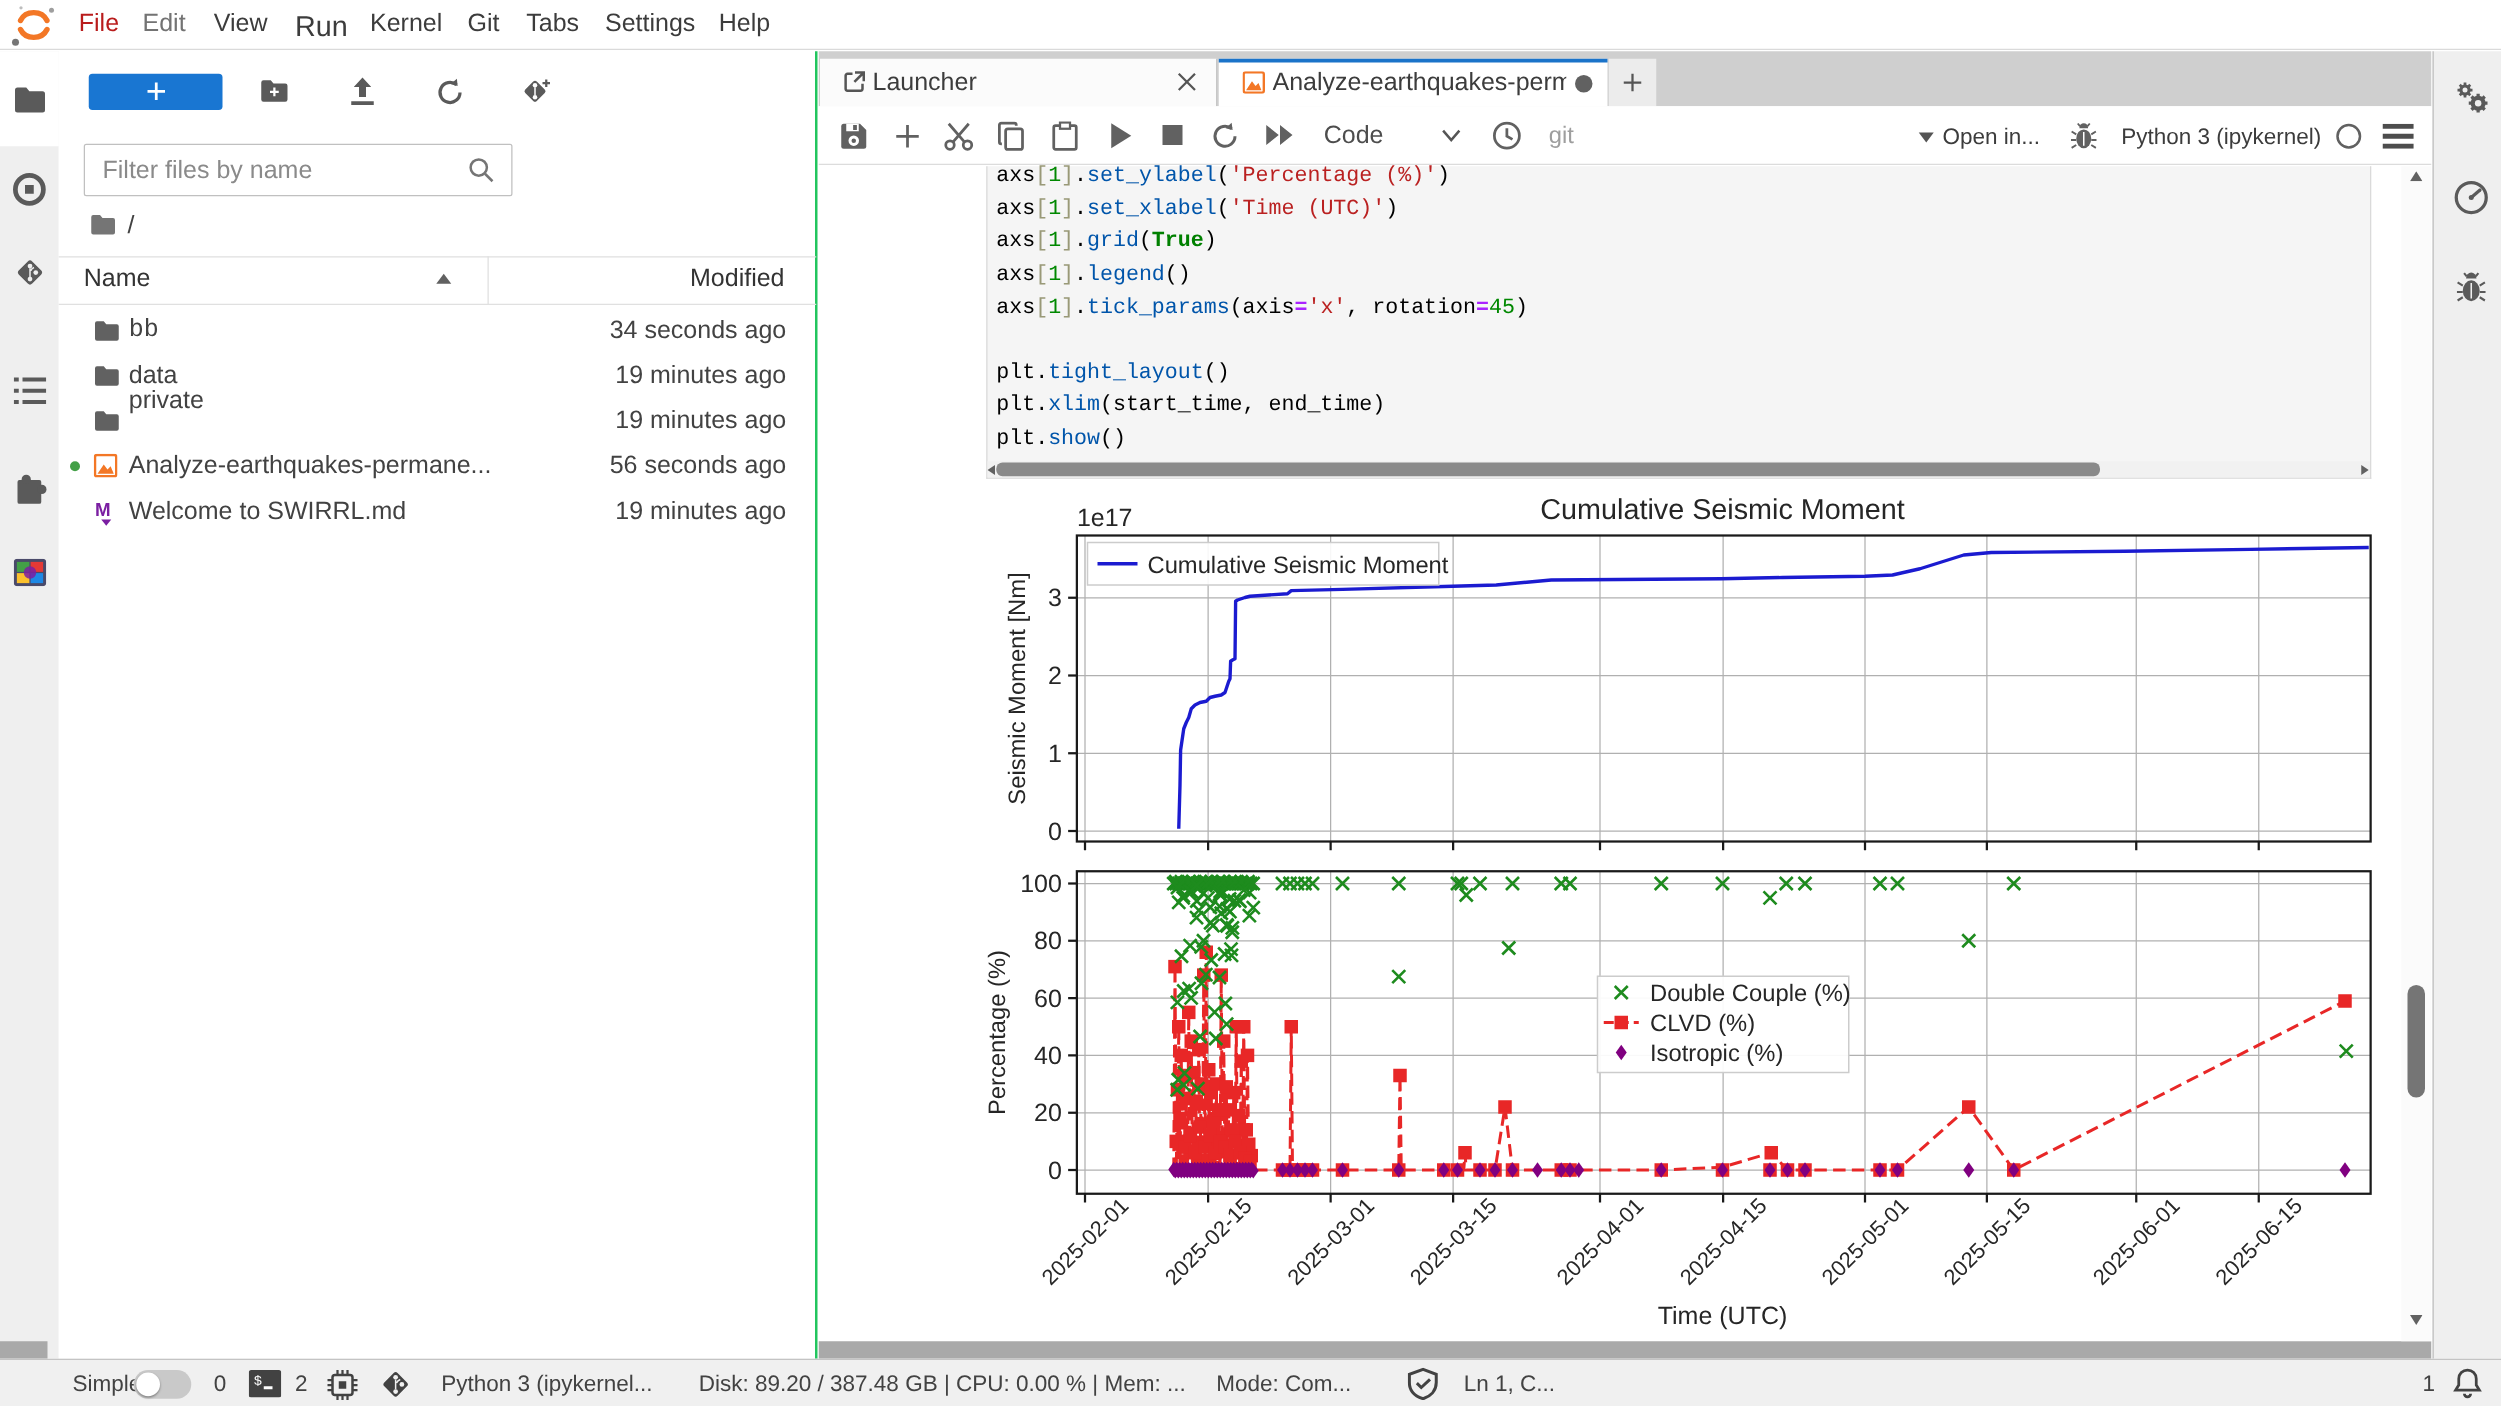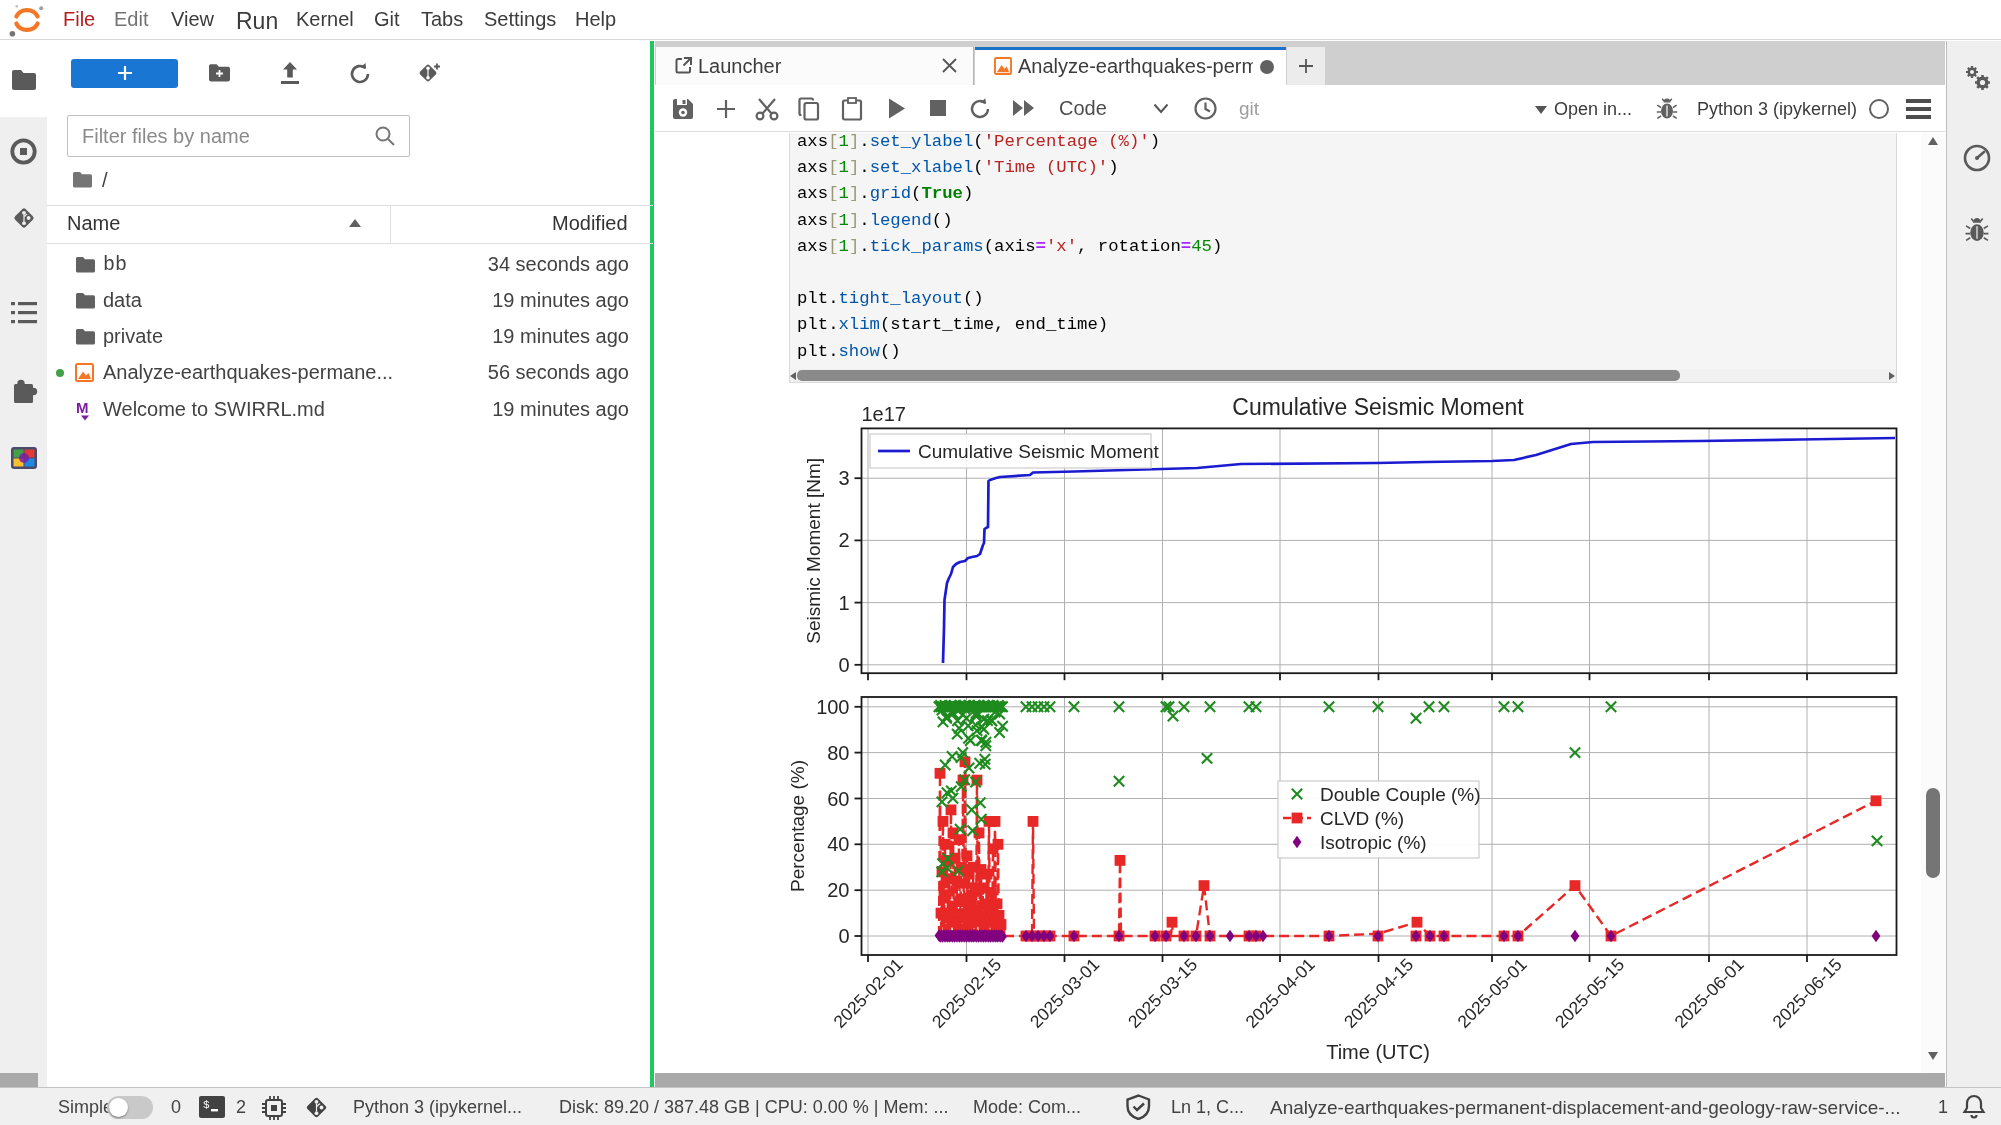--- a/index.html
+++ b/index.html
@@ -60,21 +60,21 @@
     </svg>
     <svg class="abs" style="left:11px;top:406px" width="26" height="22" viewBox="0 0 26 22">
 <rect x="0" y="0" width="26" height="22" rx="3" fill="#4a4a6a"></rect>
 <rect x="2.5" y="2.5" width="10" height="8" fill="#43a047"></rect>
 <rect x="13.5" y="2.5" width="10" height="8" fill="#e53935"></rect>
 <rect x="2.5" y="11.5" width="10" height="8" fill="#fbc02d"></rect>
 <rect x="13.5" y="11.5" width="10" height="8" fill="#1e88e5"></rect>
 <circle cx="13" cy="11" r="5" fill="#7b1fa2" opacity=".85"></circle>
     </svg>
   </div>
-<div class="abs" style="left:47px;top:41px;width:607px;height:1046px;background:#fff;border-right:4px solid #22c55e;">
+<div class="abs" style="left:47px;top:41px;width:607px;height:1046px;background:#fff;border-right:2px solid #22c55e;">
     <div class="abs" style="left:24px;top:18px;width:107px;height:29px;background:#1976d2;border-radius:3px;"></div>
     <svg class="abs" style="left:69px;top:23px" width="18" height="18" viewBox="0 0 18 18">
       <path d="M9,2 v14 M2,9 h14" stroke="#fff" stroke-width="2.2"></path>
     </svg>
     <svg class="abs" style="left:161px;top:22px" width="23" height="20" viewBox="0 0 23 20">
 <path d="M1,3 a1.8,1.8 0 0 1 1.8,-1.8 h5.8 l2.2,2.6 h9.4 a1.8,1.8 0 0 1 1.8,1.8 v11 a1.8,1.8 0 0 1 -1.8,1.8 h-17.4 a1.8,1.8 0 0 1 -1.8,-1.8 z" fill="#5a5a5a"></path>
 <path d="M11.5,7 v7 M8,10.5 h7" stroke="#fff" stroke-width="1.8"></path>
     </svg>
     <svg class="abs" style="left:232px;top:20px" width="22" height="24" viewBox="0 0 22 24">
 <path d="M11,1 l7,7.5 h-4.2 v8 h-5.6 v-8 H4 z" fill="#5a5a5a"></path>
@@ -116,21 +116,21 @@
     <span class="abs" style="left:56px;top:212px;font-size:20px;color:#424242;white-space:nowrap;font-family:Liberation Mono, monospace;">bb</span>
     <span class="abs" style="right:24px;top:212px;font-size:20px;color:#424242;">34 seconds ago</span>
     <svg class="abs" style="left:28px;top:251px" width="21" height="18" viewBox="0 0 21 18">
       <path d="M1,2.5 a1.6,1.6 0 0 1 1.6,-1.6 h5.4 l2,2.4 h8.4 a1.6,1.6 0 0 1 1.6,1.6 v10 a1.6,1.6 0 0 1 -1.6,1.6 h-15.8 a1.6,1.6 0 0 1 -1.6,-1.6 z" fill="#616161"></path>
     </svg>
     <span class="abs" style="left:56px;top:248px;font-size:20px;color:#424242;white-space:nowrap;">data</span>
     <span class="abs" style="right:24px;top:248px;font-size:20px;color:#424242;">19 minutes ago</span>
     <svg class="abs" style="left:28px;top:287px" width="21" height="18" viewBox="0 0 21 18">
       <path d="M1,2.5 a1.6,1.6 0 0 1 1.6,-1.6 h5.4 l2,2.4 h8.4 a1.6,1.6 0 0 1 1.6,1.6 v10 a1.6,1.6 0 0 1 -1.6,1.6 h-15.8 a1.6,1.6 0 0 1 -1.6,-1.6 z" fill="#616161"></path>
     </svg>
-    <span class="abs" style="left:56px;top:284px;font-size:20px;color:#424242;white-space:nowrap;">private</span>
+    <span class="abs" style="left:56px;top:268px;font-size:20px;color:#424242;white-space:nowrap;">private</span>
     <span class="abs" style="right:24px;top:284px;font-size:20px;color:#424242;">19 minutes ago</span>
     <div class="abs" style="left:9px;top:328px;width:8px;height:8px;border-radius:50%;background:#43a047;"></div>
     <svg class="abs" style="left:28px;top:322px" width="19" height="19" viewBox="0 0 19 19">
       <rect x="1" y="1" width="17" height="17" rx="1.5" fill="#fff" stroke="#f37726" stroke-width="2"></rect>
       <path d="M3,16 L8,8.5 L11,12.5 L13.5,10 L16,16 Z" fill="#f37726"></path>
     </svg>
     <span class="abs" style="left:56px;top:320px;font-size:20px;color:#424242;white-space:nowrap;">Analyze-earthquakes-permane...</span>
     <span class="abs" style="right:24px;top:320px;font-size:20px;color:#424242;">56 seconds ago</span>
     <svg class="abs" style="left:28px;top:359px" width="20" height="21" viewBox="0 0 20 21">
       <text x="1" y="13" font-size="15" font-weight="bold" fill="#7b1fa2" font-family="Liberation Sans">M</text>
@@ -299,21 +299,20 @@
 <path d="M13.5 9.7 v7.6 M14.2 12.4 a5 5 0 0 1 3 -2.8" stroke="#f0f0f0" stroke-width="1.2" fill="none"></path>
     </svg>
     <span class="abs" style="left:353px;top:9px;">Python 3 (ipykernel...</span>
     <span class="abs" style="left:559px;top:9px;">Disk: 89.20 / 387.48 GB | CPU: 0.00 % | Mem: ...</span>
     <span class="abs" style="left:973px;top:9px;">Mode: Com...</span>
     <svg class="abs" style="left:1126px;top:6px" width="25" height="26" viewBox="0 0 25 26">
 <path d="M12.5,1.5 L23,5.5 V12 c0,6.5 -4.5,11 -10.5,13 C6,23 1.5,18.5 1.5,12 V5.5 Z" fill="none" stroke="#424242" stroke-width="2.4"></path>
 <path d="M7.5,12.5 l3.5,3.5 L18,9.5" fill="none" stroke="#424242" stroke-width="2.4"></path>
     </svg>
     <span class="abs" style="left:1171px;top:9px;">Ln 1, C...</span>
-    <span class="abs" style="left:1270px;top:9px;font-size:19px;">Analyze-earthquakes-permanent-displacement-and-geology-raw-service-...</span>
     <span class="abs" style="left:1938px;top:9px;">1</span>
     <svg class="abs" style="left:1962px;top:6px" width="24" height="26" viewBox="0 0 24 26">
 <path d="M12,2 a7,7 0 0 1 7,7 v5 l2.5,4 H2.5 L5,14 V9 a7,7 0 0 1 7,-7 Z" fill="none" stroke="#424242" stroke-width="2.2"></path>
 <path d="M9.5,21 a2.5,2.5 0 0 0 5,0" fill="none" stroke="#424242" stroke-width="2.2"></path>
     </svg>
   </div>
 <svg class="abs" style="left:788px;top:395px" width="1124" height="672" viewBox="0 0 1124 672">
     <defs>
 <g id="gx">
         <path d="M-5.2,-5.2 L5.2,5.2 M-5.2,5.2 L5.2,-5.2" stroke="#1e8b1e" stroke-width="2.1" fill="none"></path>

